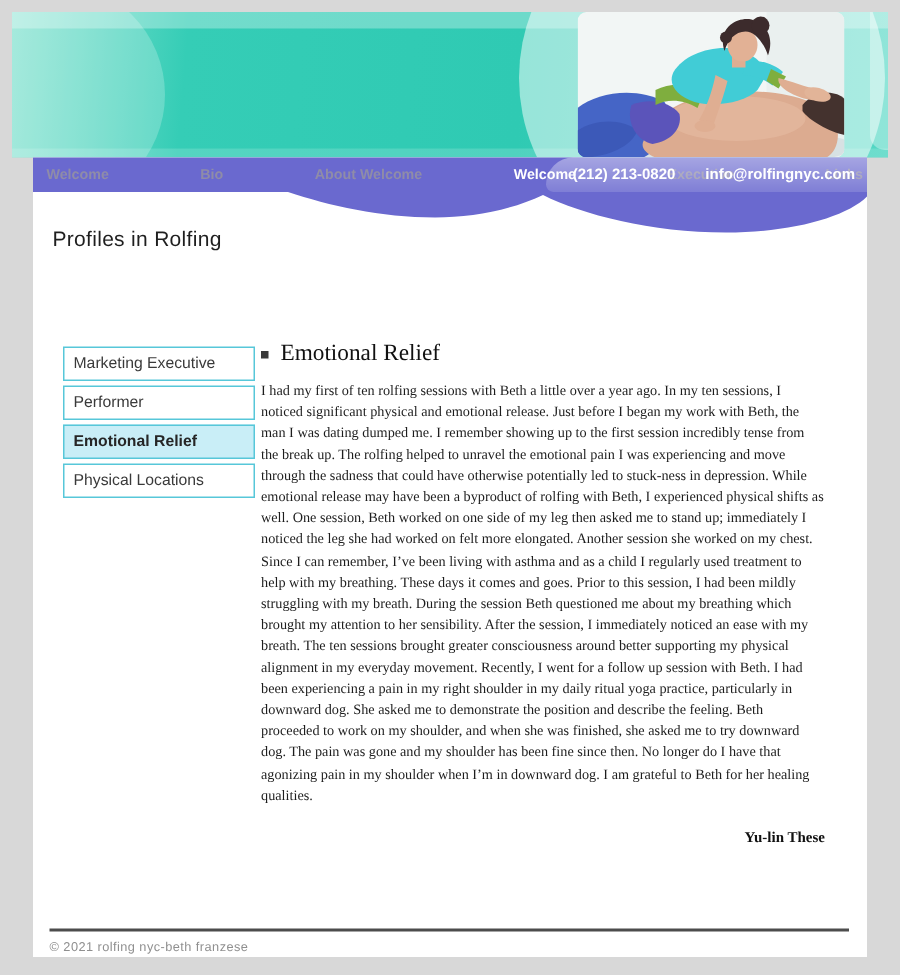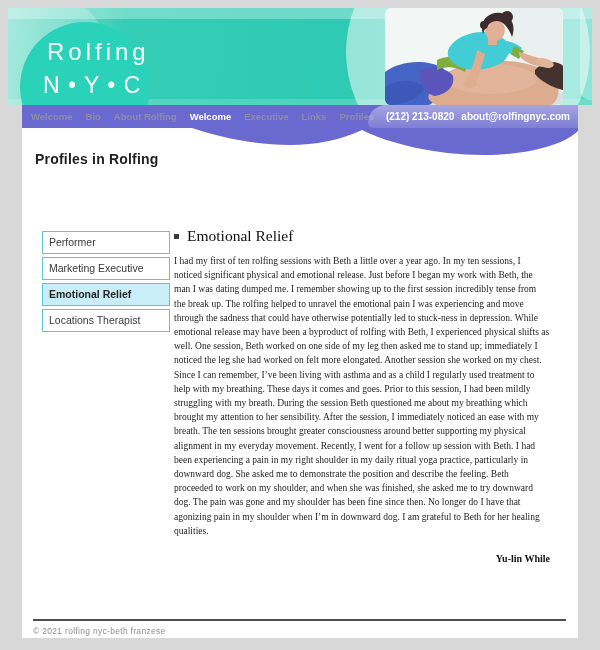--- a/index.html
+++ b/index.html
@@ -19,37 +19,37 @@
   .deco-circle-right { position:absolute; left:338px; top:-78px; width:244px; height:244px; border-radius:50%; background:rgba(255,255,255,.50); }
   .header-strip-right { position:absolute; right:0; top:0; width:12px; height:92px; background:rgba(255,255,255,.35); border-bottom-left-radius:10px; }
   .logo-circle { position:absolute; left:12px; top:14px; width:130px; height:130px; border-radius:50%; background:#2bd2ba; cursor:pointer; }
   .logo-line1 { position:absolute; left:27px; top:16px; font-size:24px; font-weight:300; letter-spacing:4px; color:#fbfffe; }
   .logo-line2 { position:absolute; left:23px; top:50px; font-size:23px; font-weight:300; letter-spacing:1px; color:#fbfffe; white-space:pre; }
   .header-photo { position:absolute; left:377px; top:0; width:178px; height:97px; border-radius:6px; overflow:hidden; }
 
   
   .navbar {
     position:absolute; left:22px; top:105px; width:556px; height:23px;
-    background:#6a69cf; display:flex; align-items:center; padding-left:9px; z-index:3;
+    background:#6a69cf; display:flex; align-items:center; padding-left:9px; z-index:3;gap:48px;
   }
   .nav-item { font-size:9.5px; font-weight:bold; color:#8f8ca8; margin-right:13px; cursor:pointer; white-space:nowrap; }
   .nav-item.active { color:#ffffff; }
   .contact-bubble {
     position:absolute; right:0; top:0; height:23px; display:flex; align-items:center;
     padding:0 8px 0 18px; border-top-left-radius:22px; border-bottom-left-radius:6px;
     background:linear-gradient(180deg, rgba(255,255,255,.40), rgba(255,255,255,.14));
   }
   .contact-bubble span { color:#ffffff; font-weight:bold; font-size:10px; white-space:nowrap; cursor:pointer; }
-  .contact-bubble .phone { margin-right:7px; }
+  .contact-bubble .phone { margin-right:20px; }
   .nav-scallop { position:absolute; left:22px; top:128px; width:556px; height:32px; z-index:2; display:block; }
 
   
   .card { position:absolute; left:22px; top:105px; width:556px; height:533px; background:#ffffff; }
 
-  .page-title { position:absolute; left:13px; top:46px; font-size:14px; font-weight:bold; letter-spacing:.2px; color:#1f1f1f; }
+  .page-title { position:absolute; left:13px; top:46px; font-size:14px; font-weight:normal; letter-spacing:.2px; color:#1f1f1f; }
   .intro-text {
     position:absolute; left:13px; top:74px; width:534px;
     font-family:"Liberation Serif", serif; font-size:9.5px; line-height:15px; color:#1d1d1d;
     white-space:pre-wrap;
   }
 
   
   .profile-menu { position:absolute; left:20px; top:126px; width:128px; }
   .menu-item {
     border:1px solid #57c7d9; background:#ffffff; height:23px; line-height:21px;
@@ -81,24 +81,20 @@
 
 <div class="page">
 
   <div class="header-banner">
     <div class="header-strip-top"></div>
     <div class="deco-circle-left"></div>
     <div class="deco-circle-right"></div>
     <div class="header-strip-bottom"></div>
     <div class="header-strip-right"></div>
 
-    <div class="logo-circle">
-      <div class="logo-line1">Rolfing</div>
-      <div class="logo-line2">N • Y • C</div>
-    </div>
 
     <div class="header-photo">
       <svg width="178" height="97" viewBox="0 0 178 97" xmlns="http://www.w3.org/2000/svg">
         <rect width="178" height="97" fill="#f2f6f5"></rect>
         <rect x="126" width="52" height="97" fill="#eaf0ef"></rect>
         <ellipse cx="98" cy="90" rx="88" ry="12" fill="#ccd9db" opacity="0.65"></ellipse>
 
         <path d="M0,64 C14,53 40,50 58,60 C66,72 58,90 44,97 L0,97 Z" fill="#4565c6"></path>
         <path d="M0,79 C12,71 30,71 40,79 C36,90 20,96 6,97 L0,97 Z" fill="#3c59b8"></path>
 
@@ -125,50 +121,50 @@
         <circle cx="122" cy="9" r="6" fill="#3c2b2c"></circle>
         <circle cx="99" cy="17" r="4" fill="#3c2b2c"></circle>
       </svg>
     </div>
   </div>
 
   <div class="card">
     <div class="page-title">Profiles in Rolfing</div>
 
     <div class="profile-menu">
+      <div class="menu-item">Marketing Executive</div>
       <div class="menu-item">Performer</div>
-      <div class="menu-item">Marketing Executive</div>
       <div class="menu-item active">Emotional Relief</div>
-      <div class="menu-item">Locations Therapist</div>
+      <div class="menu-item">Physical Locations</div>
     </div>
 
     <div class="article">
       <div class="article-title-row">
         <span class="square-bullet"></span>
         <span class="article-title">Emotional Relief</span>
       </div>
       <div class="article-body">I had my first of ten rolfing sessions with Beth a little over a year ago. In my ten sessions, I noticed significant physical and emotional release. Just before I began my work with Beth, the man I was dating dumped me. I remember showing up to the first session incredibly tense from the break up. The rolfing helped to unravel the emotional pain I was experiencing and move through the sadness that could have otherwise potentially led to stuck-ness in depression. While emotional release may have been a byproduct of rolfing with Beth, I experienced physical shifts as well. One session, Beth worked on one side of my leg then asked me to stand up; immediately I noticed the leg she had worked on felt more elongated. Another session she worked on my chest. Since I can remember, I’ve been living with asthma and as a child I regularly used treatment to help with my breathing. These days it comes and goes. Prior to this session, I had been mildly struggling with my breath. During the session Beth questioned me about my breathing which brought my attention to her sensibility. After the session, I immediately noticed an ease with my breath. The ten sessions brought greater consciousness around better supporting my physical alignment in my everyday movement. Recently, I went for a follow up session with Beth. I had been experiencing a pain in my right shoulder in my daily ritual yoga practice, particularly in downward dog. She asked me to demonstrate the position and describe the feeling. Beth proceeded to work on my shoulder, and when she was finished, she asked me to try downward dog. The pain was gone and my shoulder has been fine since then. No longer do I have that agonizing pain in my shoulder when I’m in downward dog. I am grateful to Beth for her healing qualities.</div>
-      <div class="article-author">Yu-lin While</div>
+      <div class="article-author">Yu-lin These</div>
     </div>
 
     <div class="footer-divider"></div>
     <div class="footer-copy">© 2021 rolfing nyc-beth franzese</div>
   </div>
 
   <div class="navbar">
     <span class="nav-item">Welcome</span>
     <span class="nav-item">Bio</span>
-    <span class="nav-item">About Rolfing</span>
+    <span class="nav-item">About Welcome</span>
     <span class="nav-item active">Welcome</span>
     <span class="nav-item">Executive</span>
     <span class="nav-item">Links</span>
     <span class="nav-item">Profiles</span>
     <div class="contact-bubble">
       <span class="phone">(212) 213-0820</span>
-      <span class="email">about@rolfingnyc.com</span>
+      <span class="email">info@rolfingnyc.com</span>
     </div>
   </div>
 
   <svg class="nav-scallop" viewBox="0 0 556 32" xmlns="http://www.w3.org/2000/svg">
     <path d="M0,0 H556 V3 C542,17 505,27 462,27 C412,27 366,15 340,2 C319,12 293,17 268,17 C232,17 197,9 170,0 Z" fill="#6a69cf"></path>
   </svg>
 
 </div>
 
 </body></html>

